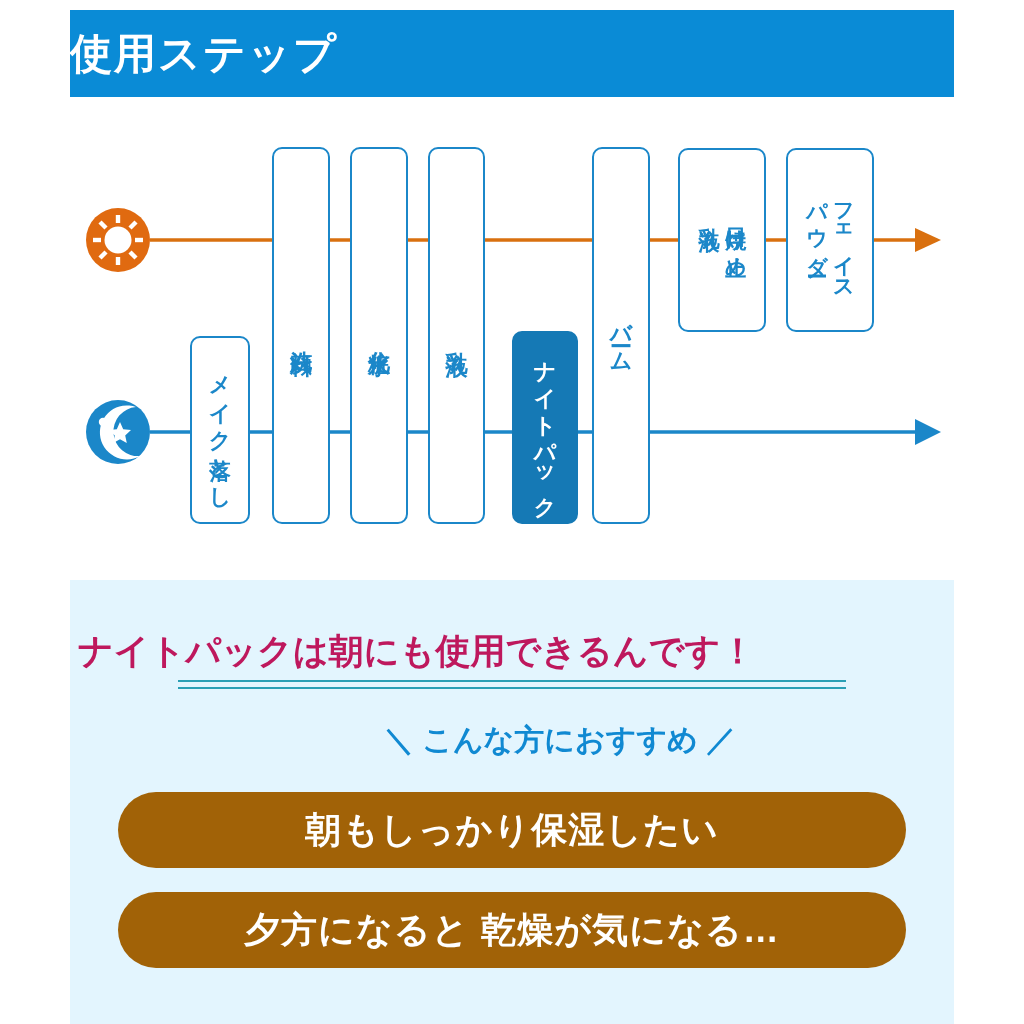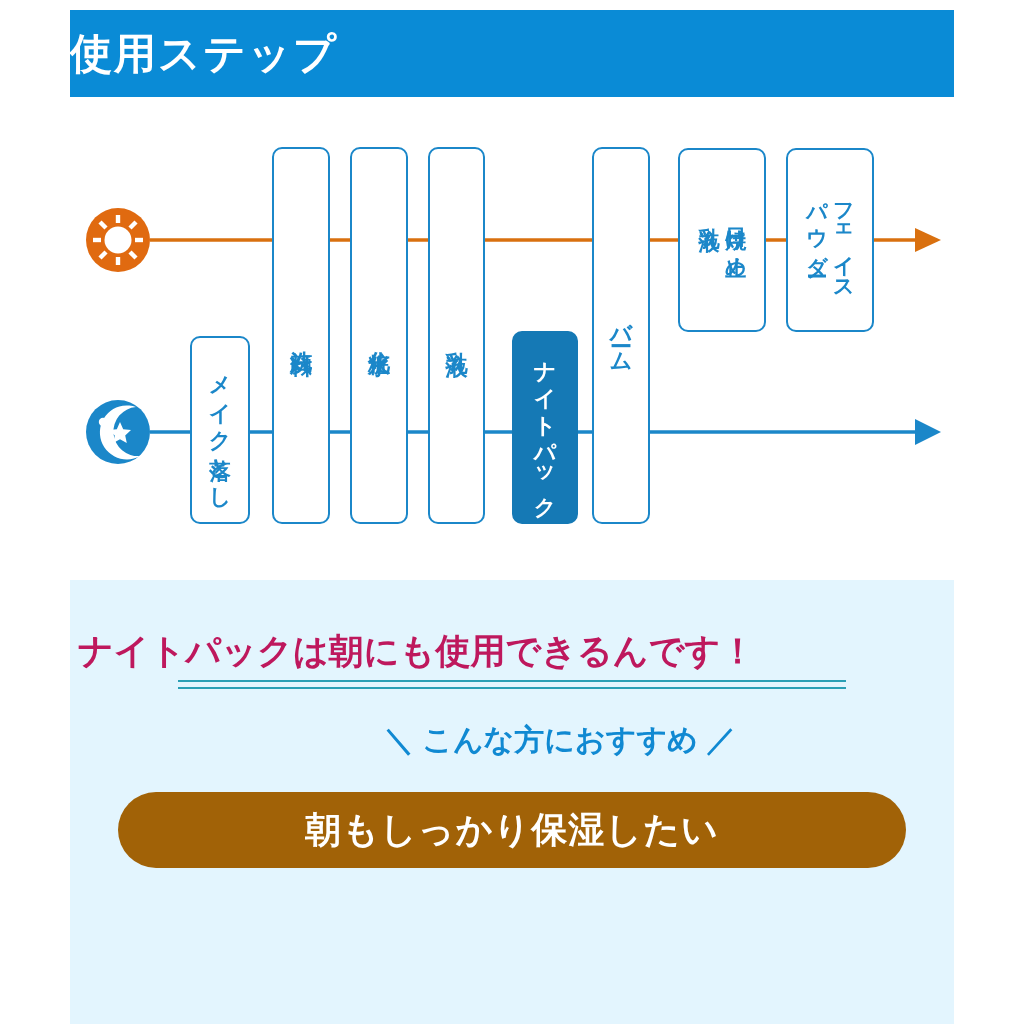--- a/index.html
+++ b/index.html
@@ -153,15 +153,18 @@
 
   <div class="panel">
     <div class="headline">ナイトパックは朝にも使用できるんです！</div>
     <div class="ul1"></div>
     <div class="ul2"></div>
     <div class="subline">＼ こんな方におすすめ ／</div>
 
     <div class="pill pill1">
       <span class="pill-text">朝もしっかり保湿したい</span>
     </div>
+    <div class="pill pill2">
+      <span class="pill-text">夕方になると 乾燥が気になる…</span>
+    </div>
   </div>
 
 </div>
 
 </body></html>

